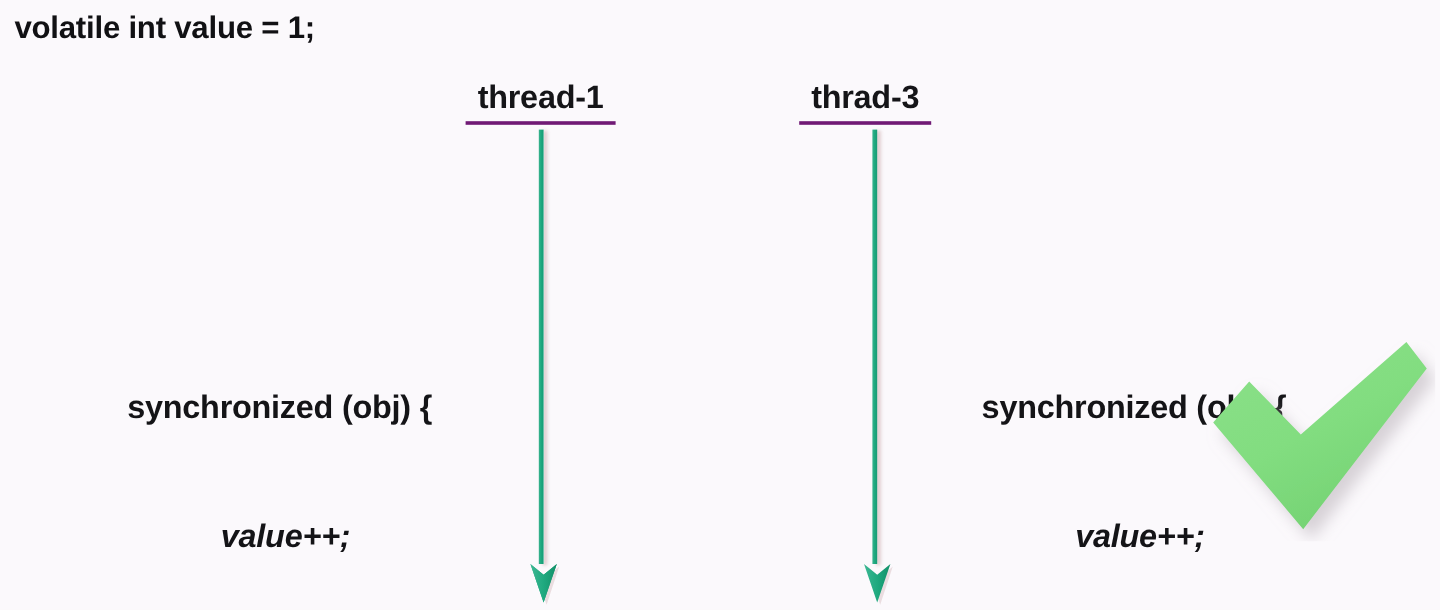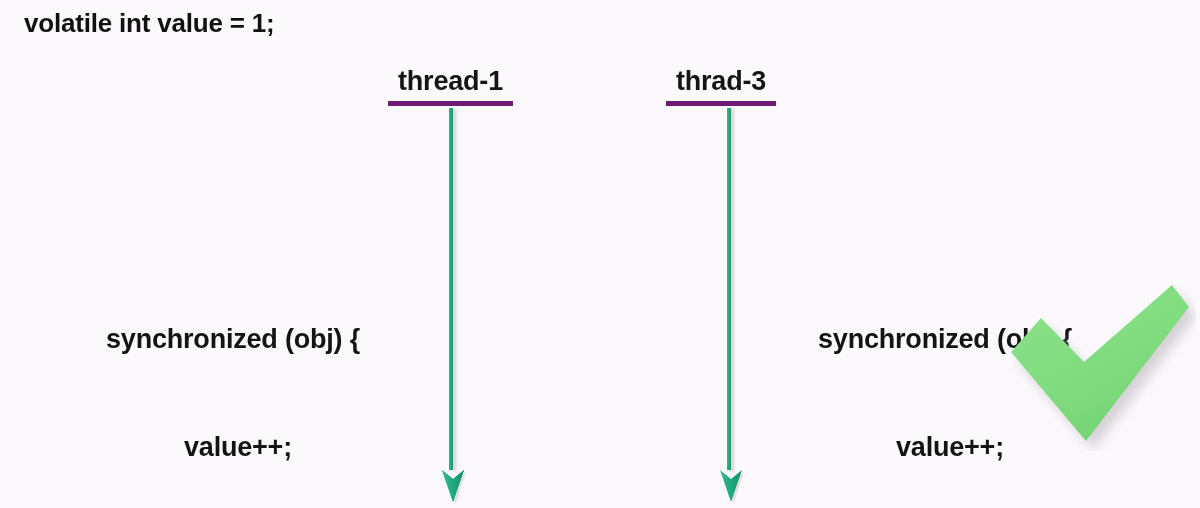--- a/index.html
+++ b/index.html
@@ -16,39 +16,39 @@
   #canvas {
     position: relative;
     width: 1200px;
     height: 508px;
     background: #fbf9fc;
   }
 
   
   .decl {
     position: absolute;
-    left: 24px;
+    left: 12px;
     top: 8px;
     font-size: 26px;
     font-weight: 600;
     color: #111114;
     letter-spacing: -0.2px;
     white-space: nowrap;
   }
 
   
   .thread-head {
     position: absolute;
     font-size: 27px;
     font-weight: 600;
     color: #151518;
     white-space: nowrap;
     text-align: center;
     padding-bottom: 4px;
-    border-bottom: 5px solid #701a75;
+    border-bottom: 3px solid #701a75;
     letter-spacing: -0.2px;
   }
   .thread-head.t1 { left: 388px; top: 66px; width: 125px; }
   .thread-head.t2 { left: 666px; top: 66px; width: 110px; }
 
   
   .timeline {
     position: absolute;
     top: 108px;
   }
@@ -77,21 +77,21 @@
     font-size: 27px;
     font-weight: 600;
     color: #141417;
     line-height: 1.33;
     white-space: pre;
     letter-spacing: -0.2px;
   }
   .code.left  { left: 106px; top: 250px; }
   .code.right { left: 818px; top: 250px; }
   .code .ln { display: block; }
-  .code .ln.indent { padding-left: 78px; }
+  .code .ln.indent { padding-left: 78px; font-style: italic; }
 
   
   .checkmark {
     position: absolute;
     left: 1000px;
     top: 283px;
     width: 196px;
     height: 168px;
   }
 </style>

